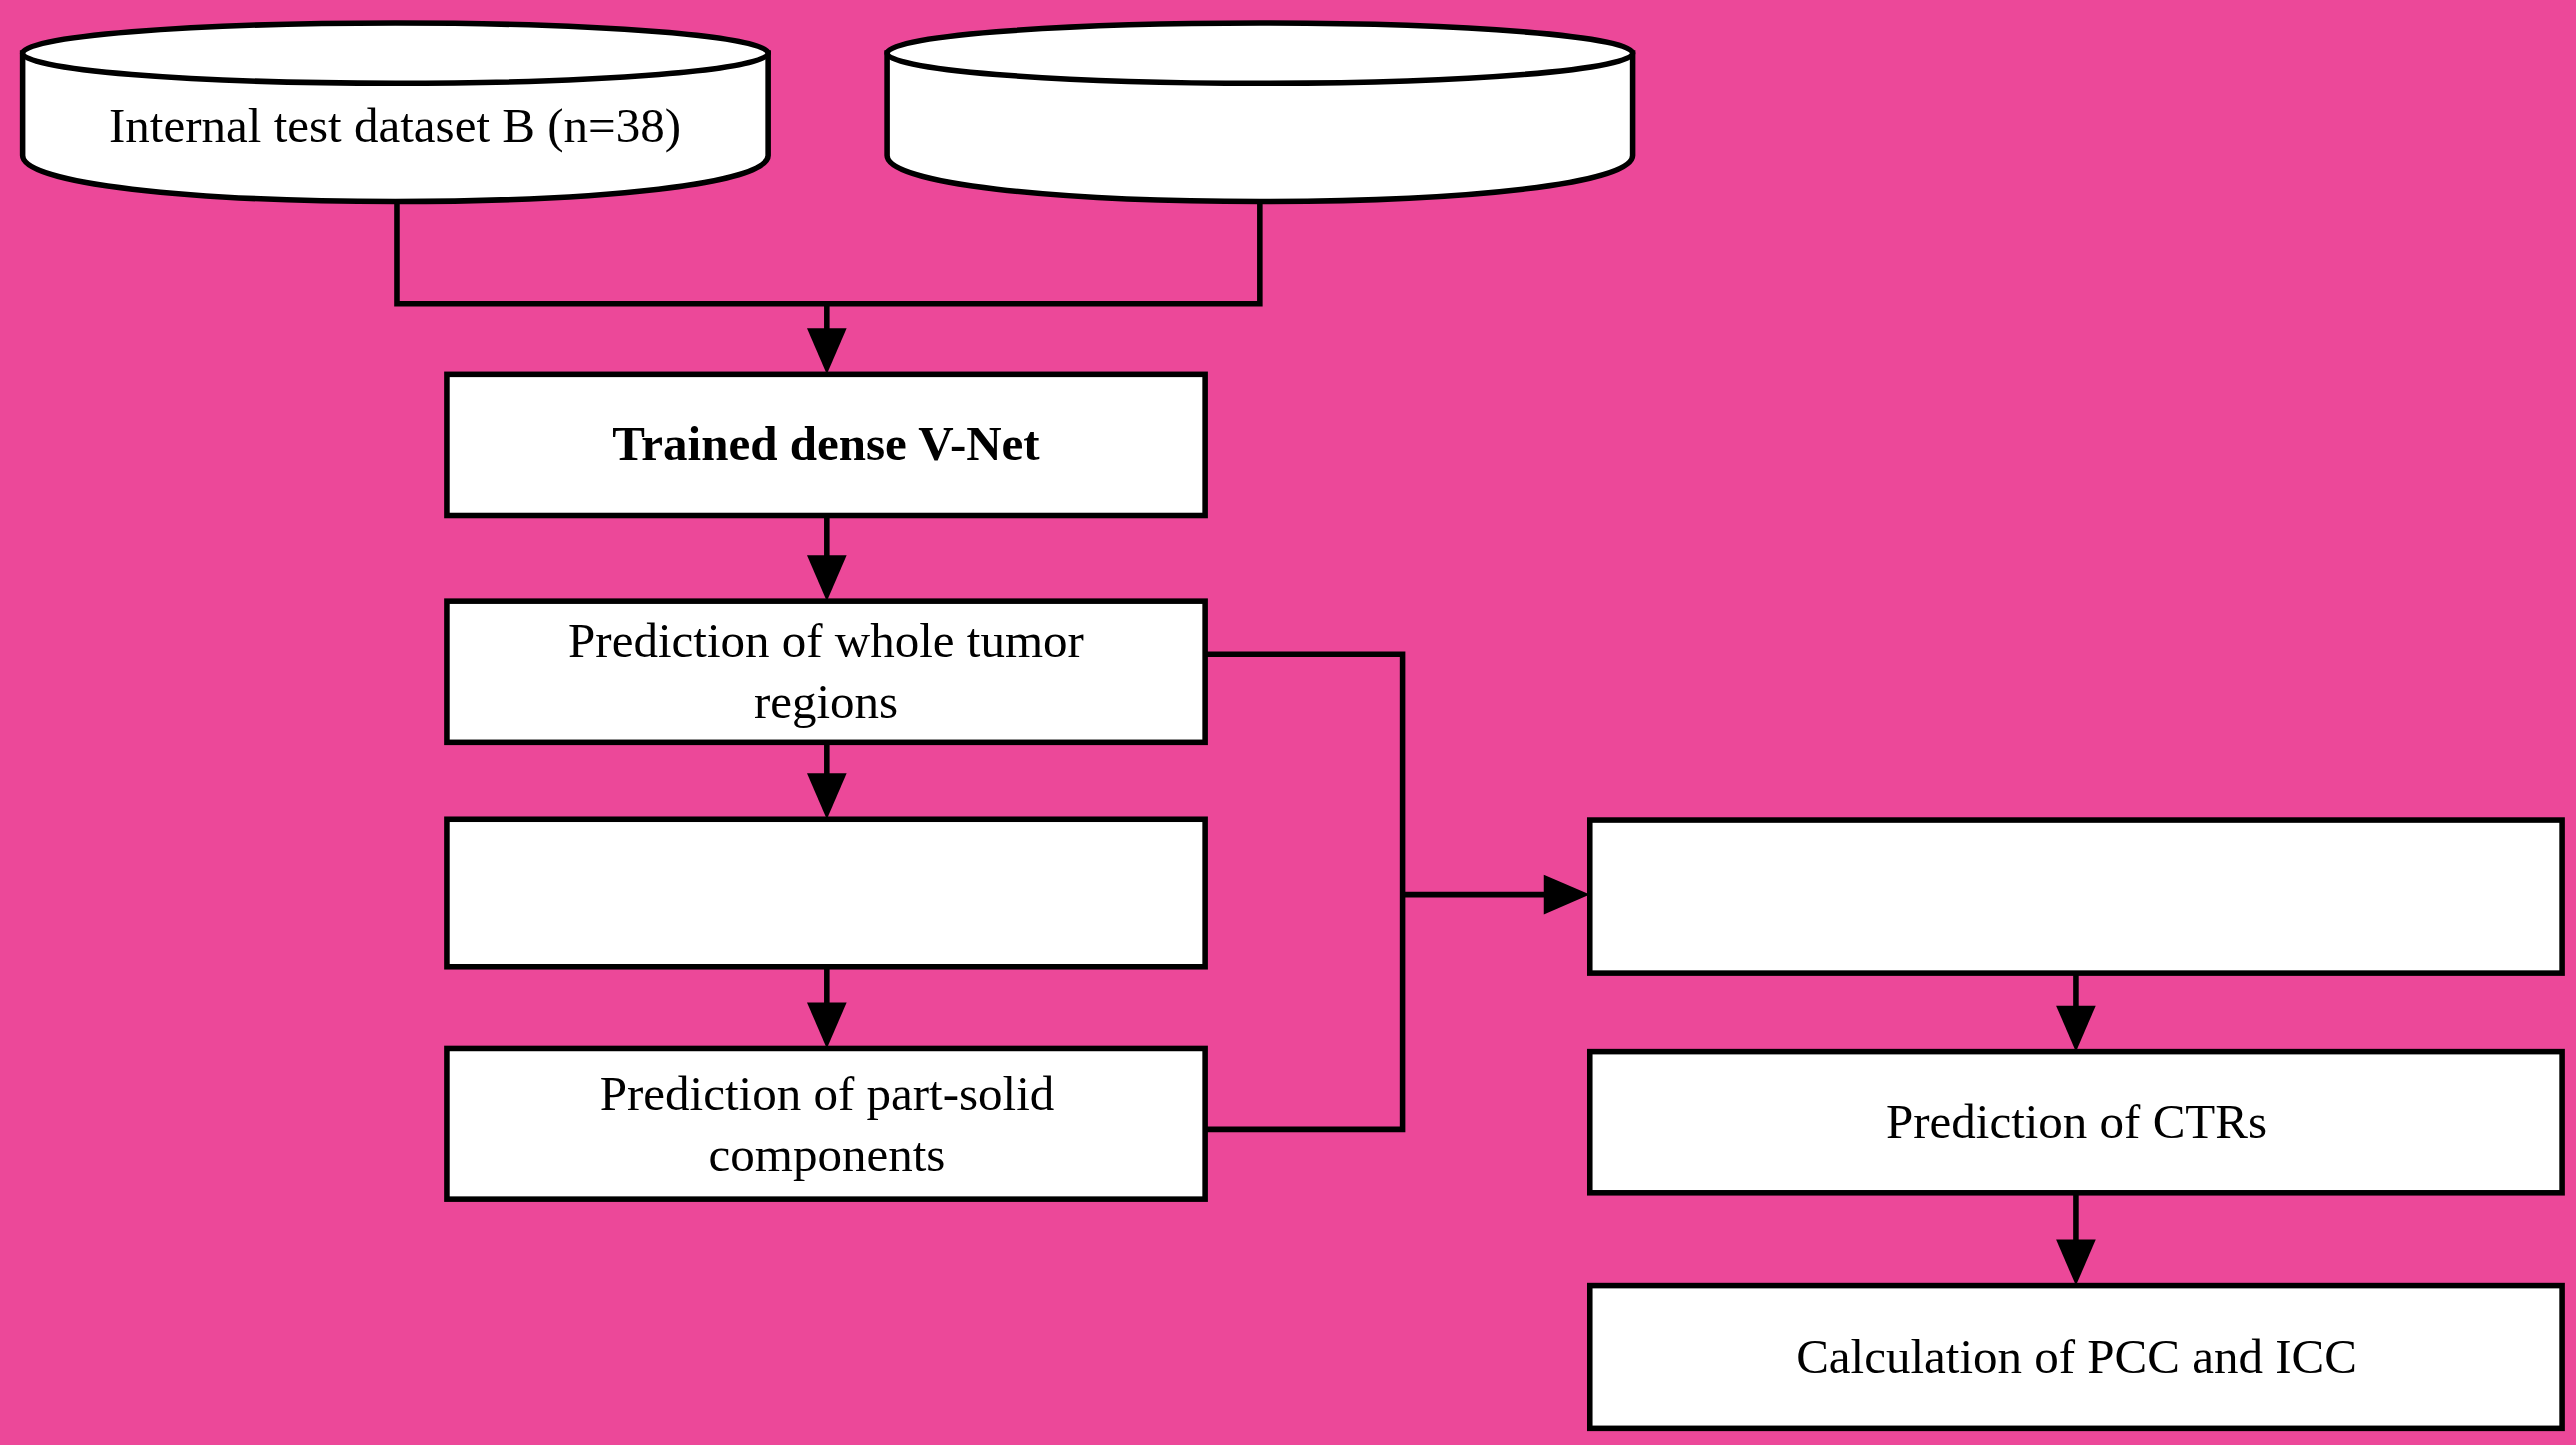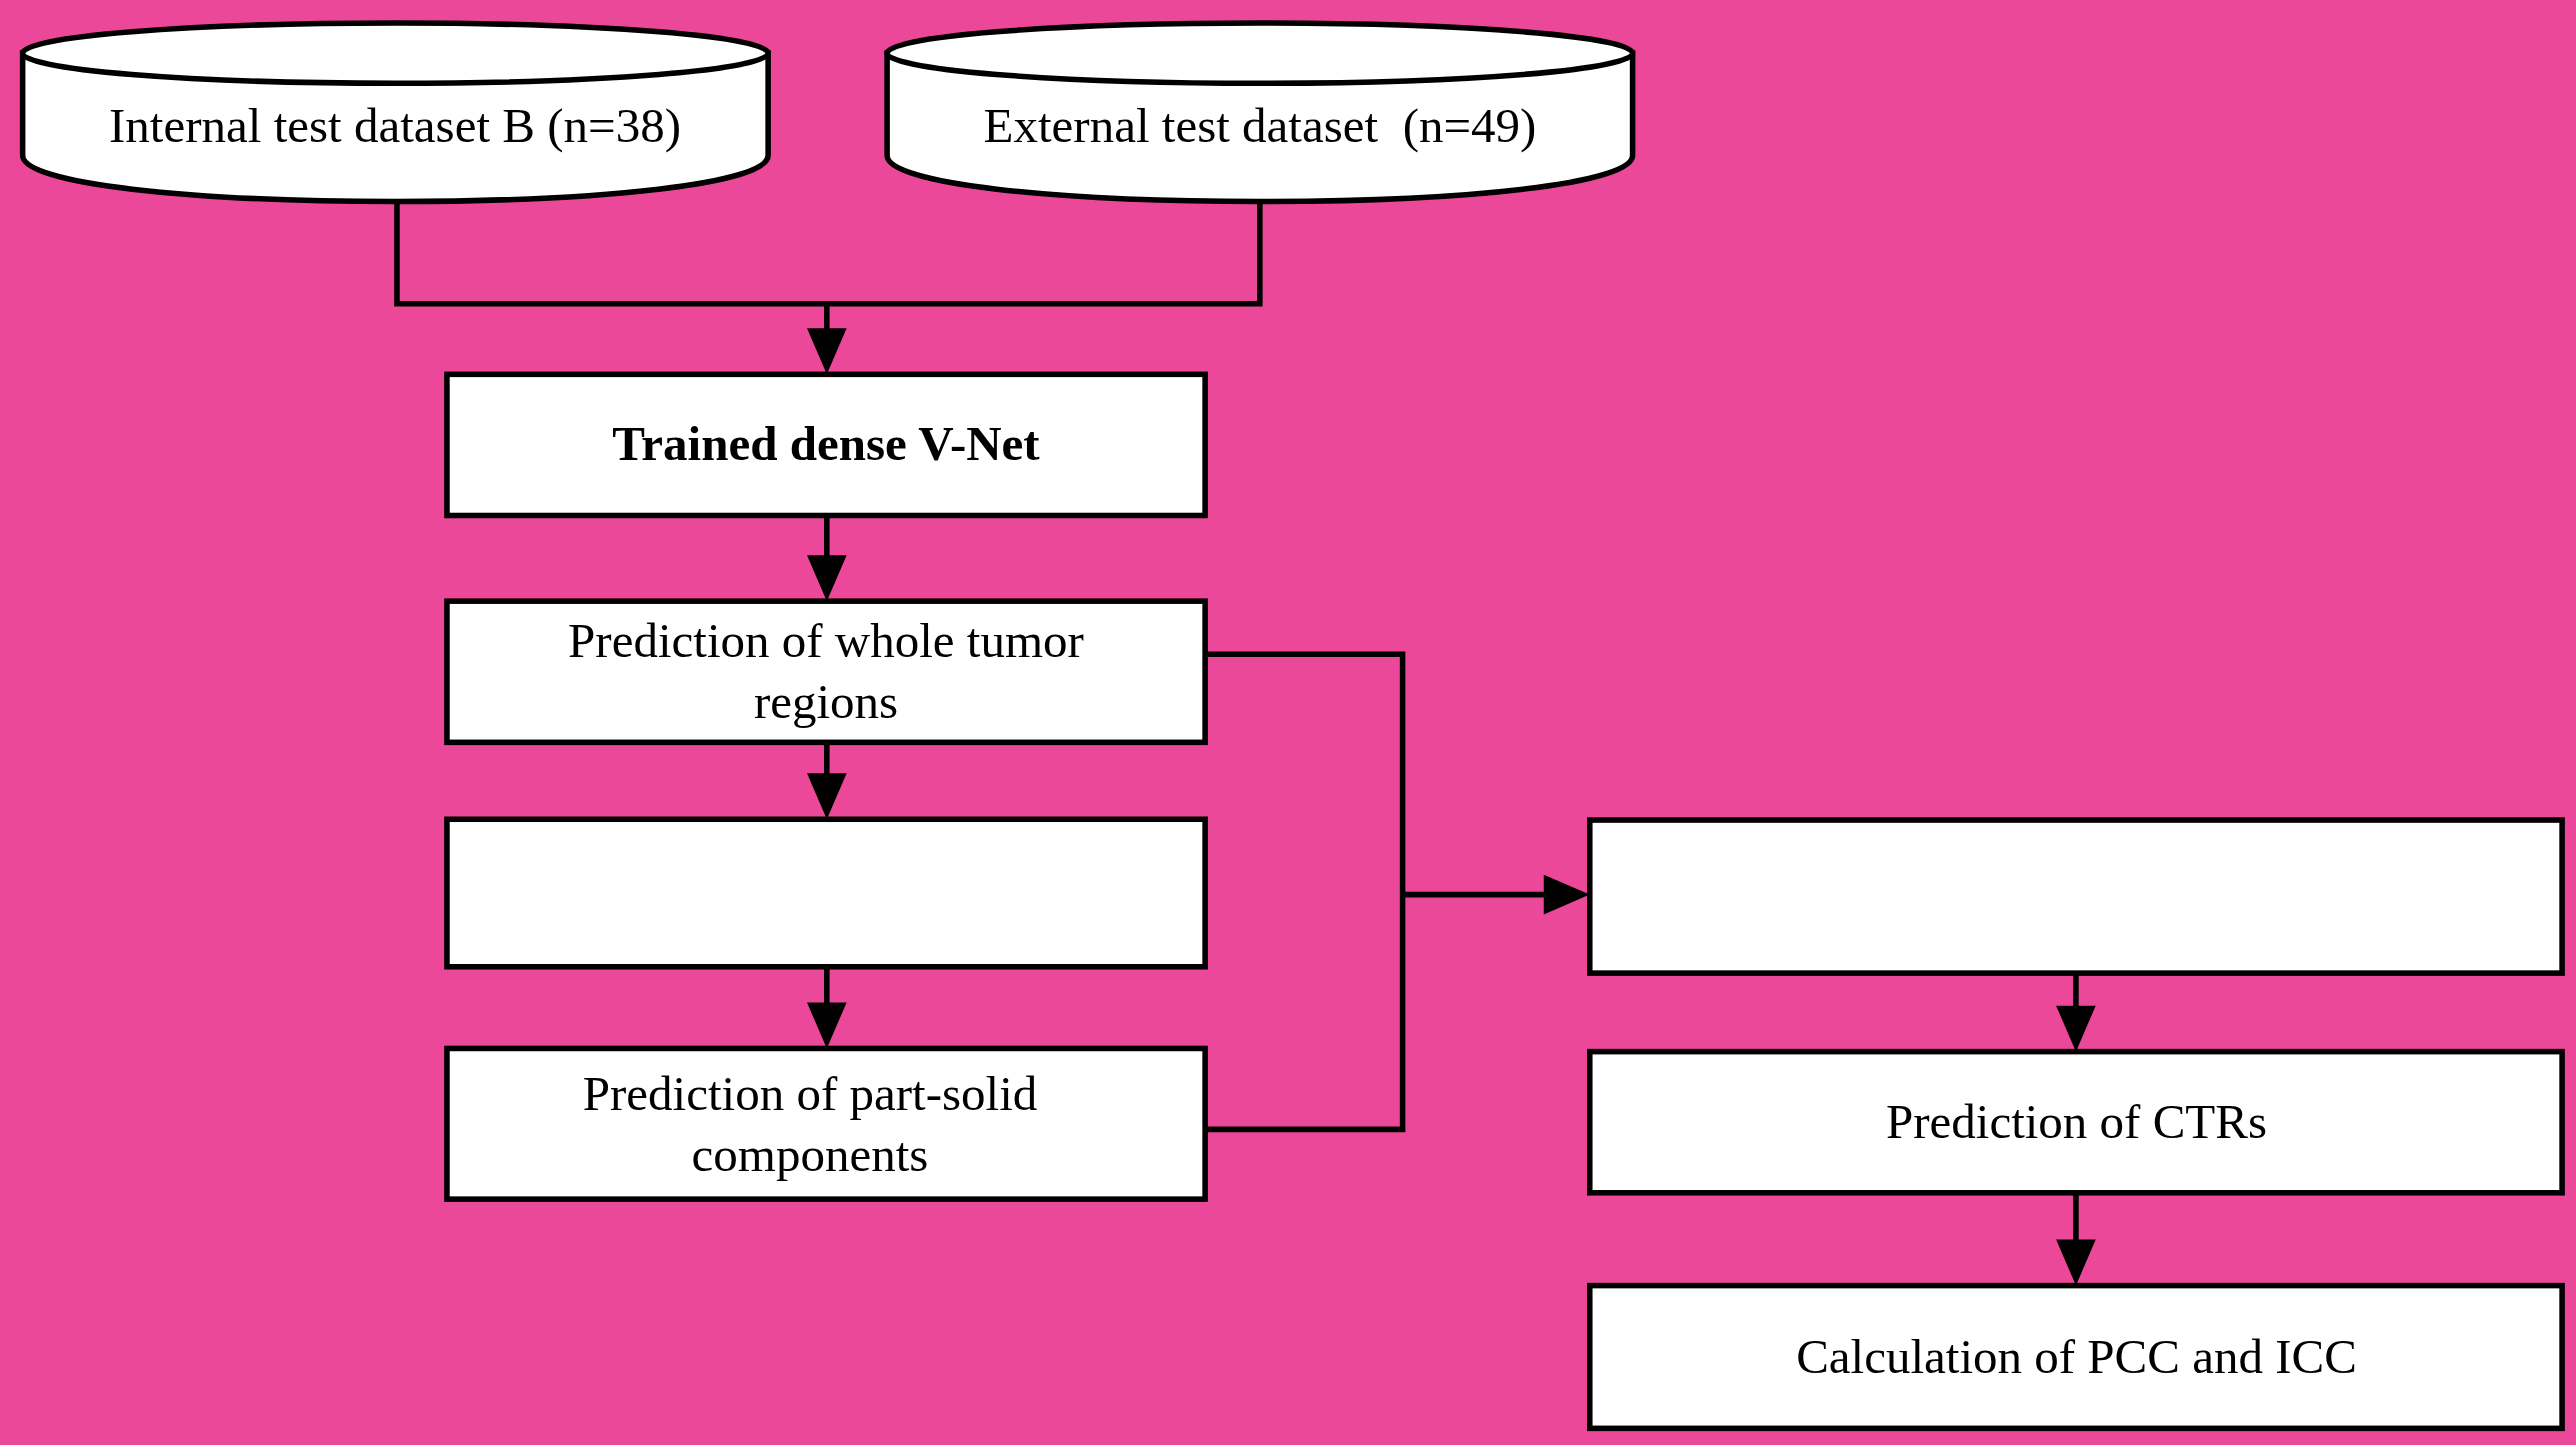--- a/index.html
+++ b/index.html
@@ -137,29 +137,28 @@
       <path class="conn" d="M 2617,1504 L 2617,1596"></path>
       <polygon class="arrow-head" points="2617,1621 2592,1563 2642,1563"></polygon>
     </g>
 
     <rect class="node-shape" x="2004" y="1621" width="1226" height="180"></rect>
 
   </svg>
 
   <div class="cyl-text" style="left:22px; top:75px; width:746px; height:103px;">Internal test dataset B (n=38)</div>
 
-  <div class="cyl-text" style="left:887px; top:75px; width:746px; height:103px;">External test dataset  (n=49)</div>
 
   <div class="node-text" style="left:447px; top:374px; width:758px; height:141px;font-weight:bold;">Trained dense V-Net</div>
 
   <div class="node-text" style="left:447px; top:601px; width:758px; height:141px;">Prediction of whole tumor
 regions</div>
 
 
-  <div class="node-text" style="left:431px; top:1049px; width:758px; height:151px;">Prediction of part-solid
+  <div class="node-text" style="left:448px; top:1049px; width:758px; height:151px;">Prediction of part-solid
 components</div>
 
 
   <div class="node-text" style="left:1590px; top:1286px; width:973px; height:143px;">Calculation of PCC and ICC</div>
 
   <div class="node-text" style="left:1590px; top:1052px; width:973px; height:141px;">Prediction of CTRs</div>
 
 </div>
 
 

